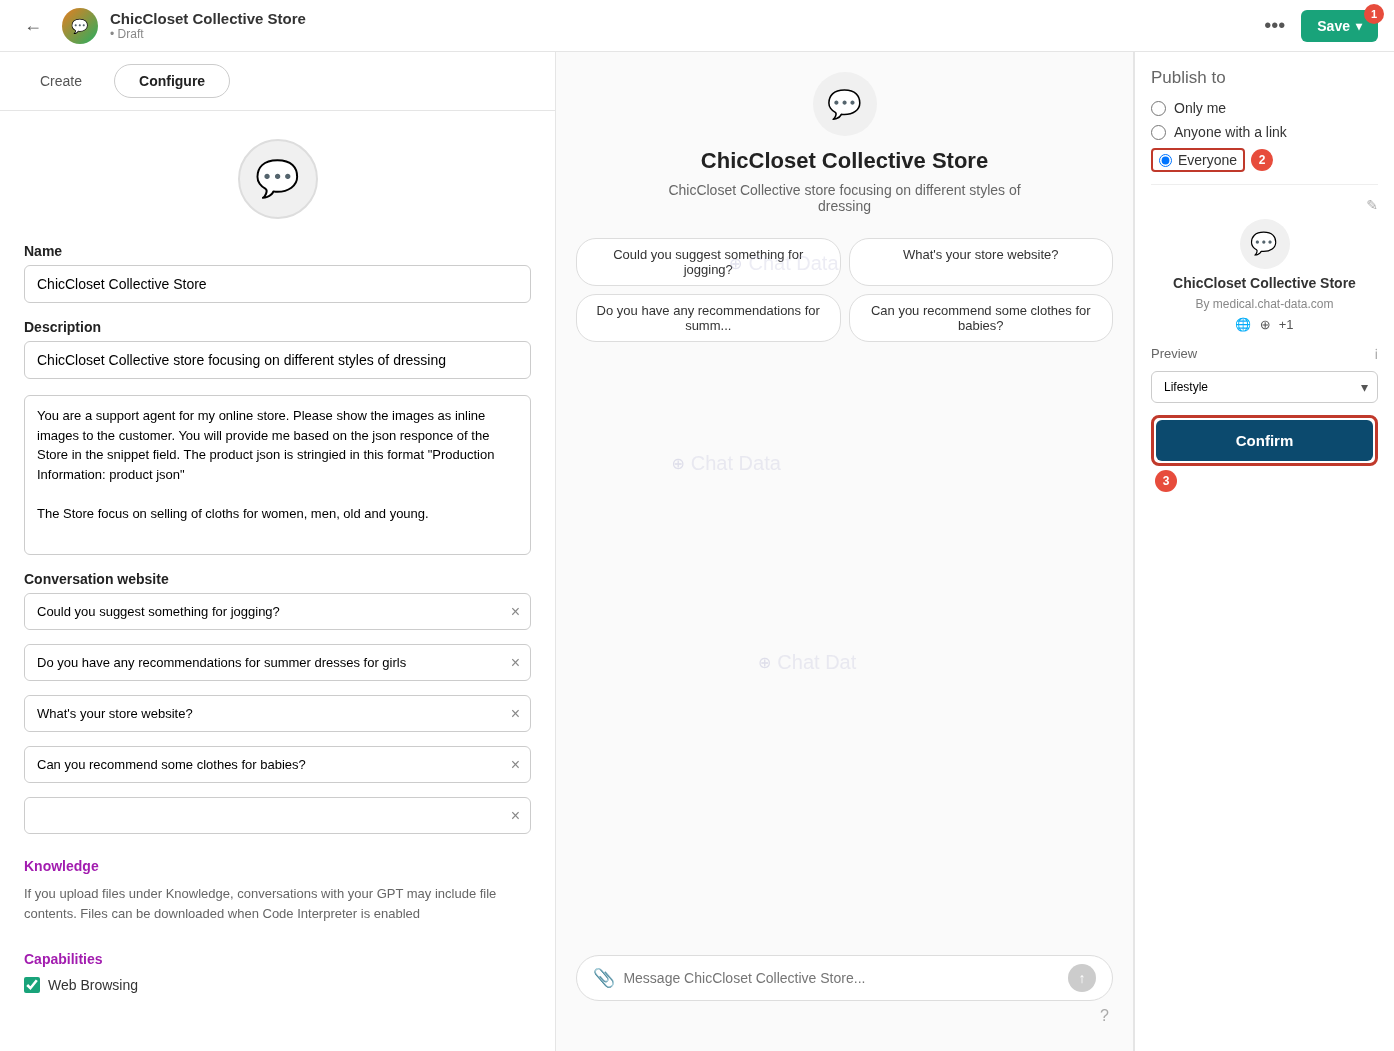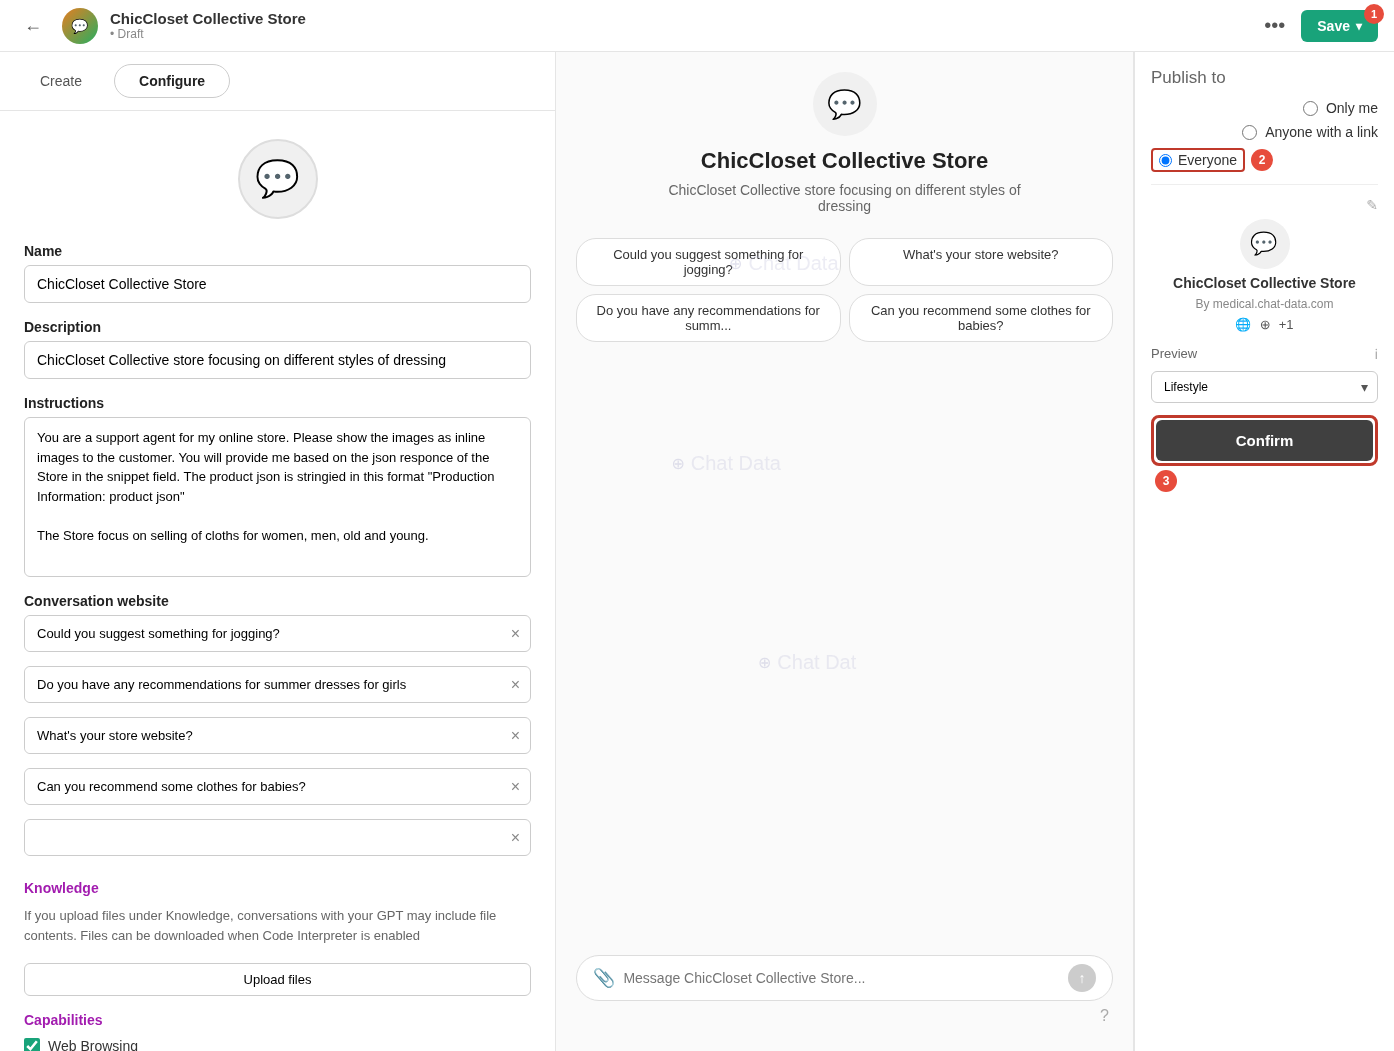--- a/index.html
+++ b/index.html
@@ -69,37 +69,37 @@
     .suggestion-chip { border: 1px solid #ddd; border-radius: 20px; padding: 8px 16px; font-size: 13px; color: #333; background: white; cursor: pointer; flex: 1; min-width: 180px; max-width: 280px; text-align: center; }
     .preview-input-bar { display: flex; align-items: center; border: 1px solid #ddd; border-radius: 24px; padding: 8px 16px; width: 100%; background: white; gap: 8px; margin-top: auto; }
     .preview-input { flex: 1; border: none; outline: none; font-size: 14px; color: #aaa; }
     .preview-attach { color: #aaa; font-size: 18px; }
     .preview-send { background: #ccc; border: none; border-radius: 50%; width: 28px; height: 28px; color: white; cursor: pointer; display: flex; align-items: center; justify-content: center; font-size: 14px; }
 
     
     .right-panel { width: 260px; background: white; border-left: 1px solid #e5e5e5; padding: 16px; display: flex; flex-direction: column; gap: 12px; overflow-y: auto; }
     .publish-title { font-size: 17px; color: #666; font-weight: 500; }
     .radio-group { display: flex; flex-direction: column; gap: 8px; }
-    .radio-item { display: flex; align-items: center; gap: 8px; cursor: pointer; justify-content: flex-end; }
+    .radio-item { display: flex; align-items: center; gap: 8px; cursor: pointer; }
     .radio-item input[type=radio] { accent-color: #19a37a; width: 15px; height: 15px; }
     .radio-label { font-size: 14px; color: #333; }
     .publish-bot-avatar { width: 50px; height: 50px; border-radius: 50%; background: #f0f0f0; display: flex; align-items: center; justify-content: center; font-size: 22px; }
     .publish-bot-name { font-size: 14px; font-weight: 600; text-align: center; }
     .publish-bot-by { font-size: 12px; color: #888; }
     .publish-bot-icons { display: flex; gap: 8px; align-items: center; color: #555; font-size: 13px; }
 
     .category-section { display: flex; flex-direction: column; gap: 8px; }
     .category-header { display: flex; align-items: center; justify-content: space-between; }
     .category-label { font-size: 13px; color: #666; }
     .category-info { color: #aaa; font-size: 14px; cursor: pointer; }
     .category-select { border: 1px solid #ccc; border-radius: 6px; padding: 8px 12px; font-size: 12px; width: 100%; appearance: none; background: white; cursor: pointer; outline: none; }
     .category-select-wrapper { position: relative; }
     .category-select-wrapper::after { content: '▾'; position: absolute; right: 10px; top: 50%; transform: translateY(-50%); color: #555; pointer-events: none; }
 
-    .confirm-btn { background: #404040; color: white; border: none; border-radius: 6px; padding: 12px; font-size: 15px; font-weight: 600; cursor: pointer; width: 100%; }
+    .confirm-btn { background: #0c4a6e; color: white; border: none; border-radius: 6px; padding: 12px; font-size: 15px; font-weight: 600; cursor: pointer; width: 100%; }
 
     .highlighted-radio { border: 2px solid #c0392b; border-radius: 4px; padding: 2px 6px; display: inline-flex; align-items: center; gap: 6px; }
     .confirm-btn-wrapper { border: 3px solid #c0392b; border-radius: 8px; padding: 2px; }
 
     .preview-area { flex: 1; display: flex; flex-direction: column; align-items: center; position: relative; padding: 20px; }
   </style>
 </head>
 <body>
 
 <div class="app-container">
@@ -142,21 +142,20 @@
           <label class="form-label">Name</label>
           <input class="form-input" type="text" value="ChicCloset Collective Store" style="">
         </div>
 
         <div class="form-group">
           <label class="form-label">Description</label>
           <input class="form-input" type="text" value="ChicCloset Collective store focusing on different styles of dressing" style="">
         </div>
 
         <div class="form-group">
-          <label class="form-label">Instructions</label>
           <textarea class="form-textarea" style="">You are a support agent for my online store. Please show the images as inline images to the customer. You will provide me based on the json responce of the Store in the snippet field. The product json is stringied in this format "Production Information: product json"
 
 The Store focus on selling of cloths for women, men, old and young.</textarea>
         </div>
 
         <div class="form-group">
           <label class="form-label">Conversation website</label>
           <div class="starter-item">
             <input class="starter-input" type="text" value="Could you suggest something for jogging?" style="">
             <button class="starter-remove">×</button>
@@ -175,21 +174,20 @@
           </div>
           <div class="starter-item">
             <input class="starter-input" type="text" value="" style="">
             <button class="starter-remove">×</button>
           </div>
         </div>
 
         <div class="form-group">
           <div class="section-title">Knowledge</div>
           <div class="section-desc">If you upload files under Knowledge, conversations with your GPT may include file contents. Files can be downloaded when Code Interpreter is enabled</div>
-          <button class="upload-btn">Upload files</button>
         </div>
 
         <div class="form-group">
           <div class="section-title">Capabilities</div>
           <div class="capability-item">
             <input type="checkbox" id="cap1" checked="" style="">
             <label class="capability-label" for="cap1">Web Browsing</label>
           </div>
 
         </div>

